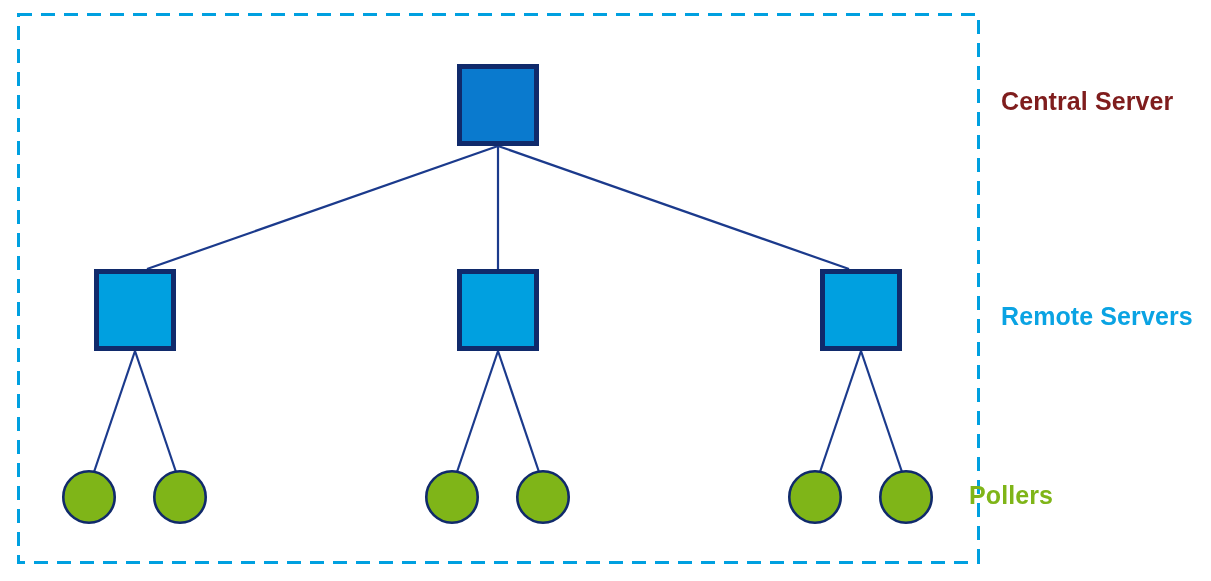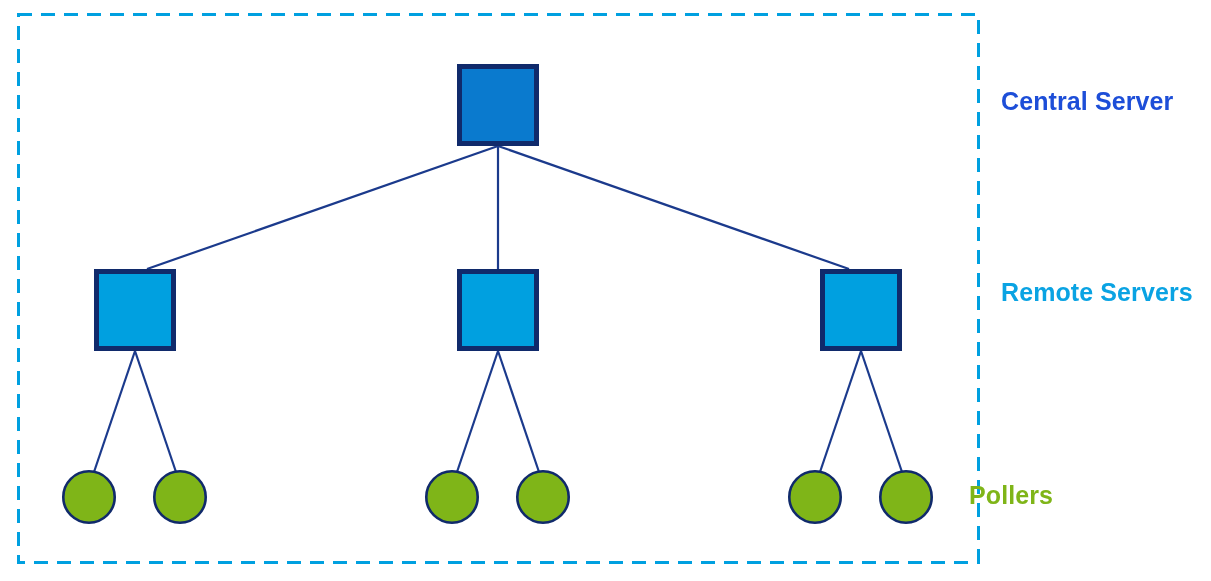--- a/index.html
+++ b/index.html
@@ -27,21 +27,21 @@
   .tier-label {
     position: absolute;
     font-family: "Liberation Sans", sans-serif;
     font-weight: bold;
     font-size: 25px;
     letter-spacing: 0.1px;
     white-space: nowrap;
     line-height: 1;
   }
   #label-central  { left: 1001px; top: 89px;  }
-  #label-remote   { left: 1001px; top: 280px; }
+  #label-remote   { left: 1001px; top: 304px; }
   #label-pollers  { left: 969px; top: 483px; }
 </style>
 </head>
 <body>
 
 <div id="diagram-root">
 
   <svg id="diagram-svg" viewBox="0 0 1211 581" xmlns="http://www.w3.org/2000/svg">
 
     <rect id="boundary-rect" x="18" y="14" width="960" height="548" fill="none" stroke="#00a0e0" stroke-width="3" stroke-dasharray="14 9" shape-rendering="crispEdges"></rect>
@@ -72,19 +72,19 @@
     <g>
       <circle cx="89" cy="497" r="25.7" fill="#7fb518" stroke="#102a6b" stroke-width="2.6"></circle>
       <circle cx="180" cy="497" r="25.7" fill="#7fb518" stroke="#102a6b" stroke-width="2.6"></circle>
       <circle cx="452" cy="497" r="25.7" fill="#7fb518" stroke="#102a6b" stroke-width="2.6"></circle>
       <circle cx="543" cy="497" r="25.7" fill="#7fb518" stroke="#102a6b" stroke-width="2.6"></circle>
       <circle cx="815" cy="497" r="25.7" fill="#7fb518" stroke="#102a6b" stroke-width="2.6"></circle>
       <circle cx="906" cy="497" r="25.7" fill="#7fb518" stroke="#102a6b" stroke-width="2.6"></circle>
     </g>
   </svg>
 
-  <div class="tier-label" id="label-central" style="color:#1d4ed8">Central Server</div>
+  <div class="tier-label" id="label-central" style="color:#7f1d1d">Central Server</div>
 
   <div class="tier-label" id="label-remote" style="color:#0aa3e3">Remote Servers</div>
 
   <div class="tier-label" id="label-pollers" style="color:#7fb518">Pollers</div>
 
 </div>
 
 </body></html>

